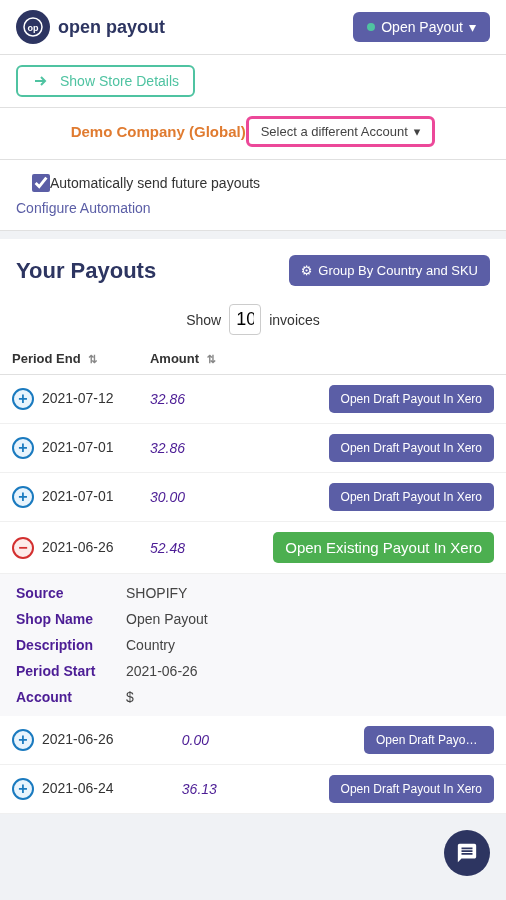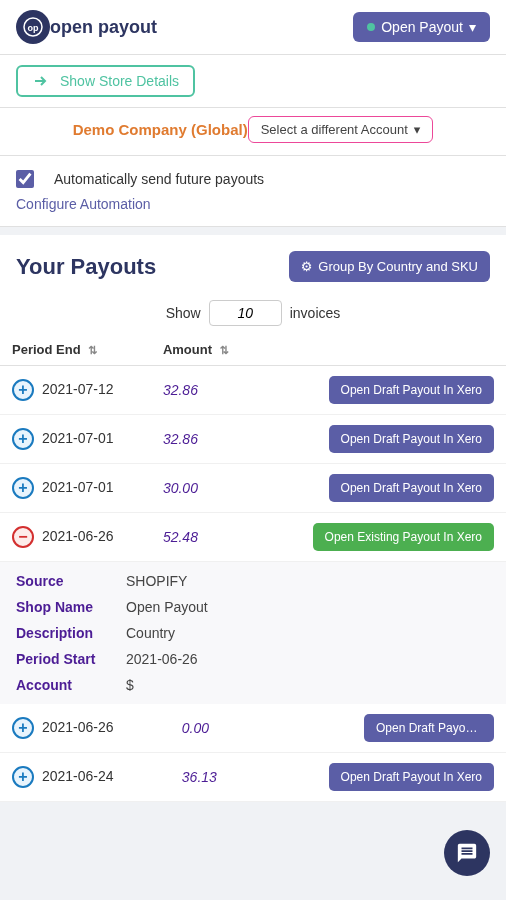--- a/index.html
+++ b/index.html
@@ -17,21 +17,21 @@
       background: #fff;
       display: flex;
       align-items: center;
       justify-content: space-between;
       padding: 10px 16px;
       border-bottom: 1px solid #e0e0e0;
     }
     .logo-area {
       display: flex;
       align-items: center;
-      gap: 0;
+      gap: 8px;
     }
     .logo-circle {
       width: 34px;
       height: 34px;
       background: #2d3561;
       border-radius: 50%;
       display: flex;
       align-items: center;
       justify-content: center;
       color: white;
@@ -96,40 +96,41 @@
     .demo-company {
       color: #e07b30;
       font-weight: 700;
       font-size: 15px;
     }
     .select-account-btn {
       display: inline-flex;
       align-items: center;
       gap: 6px;
       background: #fff;
-      border: 1px solid #ec4899;
+      border: 3px solid #ec4899;
       border-radius: 6px;
       padding: 5px 12px;
       cursor: pointer;
       font-size: 13px;
       color: #444;
     }
 
     
     .automation-section {
       background: #fff;
       padding: 14px 16px;
       margin-bottom: 8px;
       border-bottom: 1px solid #e0e0e0;
     }
     .automation-row {
       display: flex;
       align-items: center;
-      gap: 20px;
+      gap: 0;
       margin-bottom: 8px;
+      margin-left: 16px;
     }
     .automation-row input[type=checkbox] {
       width: 18px;
       height: 18px;
       accent-color: #5b5ea6;
     }
     .automation-row label {
       font-size: 14px;
       color: #333;
     }
@@ -173,27 +174,26 @@
     .show-invoices-row {
       display: flex;
       align-items: center;
       justify-content: center;
       gap: 8px;
       padding: 8px 4px;
       font-size: 14px;
       color: #333;
     }
     .show-invoices-row input {
-      width: 73px;
+      width: 32px;
       text-align: center;
       border: 1px solid #ccc;
       border-radius: 4px;
       padding: 4px 6px;
-      font-size: 14px;
-      font-style: italic;
+      font-size: 18px;
     }
 
     
     .payouts-table {
       width: 100%;
       border-collapse: collapse;
     }
     .payouts-table th {
       text-align: left;
       padding: 8px 12px;
@@ -243,21 +243,21 @@
       font-size: 12px;
       cursor: pointer;
       white-space: nowrap;
     }
     .existing-btn {
       background: #4caf50;
       color: white;
       border: none;
       border-radius: 5px;
       padding: 7px 12px;
-      font-size: 12px;
+      font-size: 15px;
       cursor: pointer;
       white-space: nowrap;
     }
 
     
     .detail-section {
       background: #f8f8fa;
       padding: 6px 0;
     }
     .detail-row {

